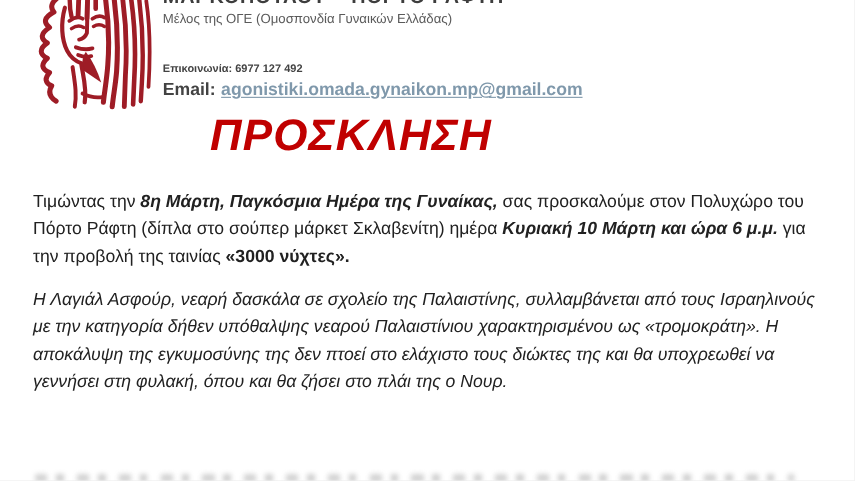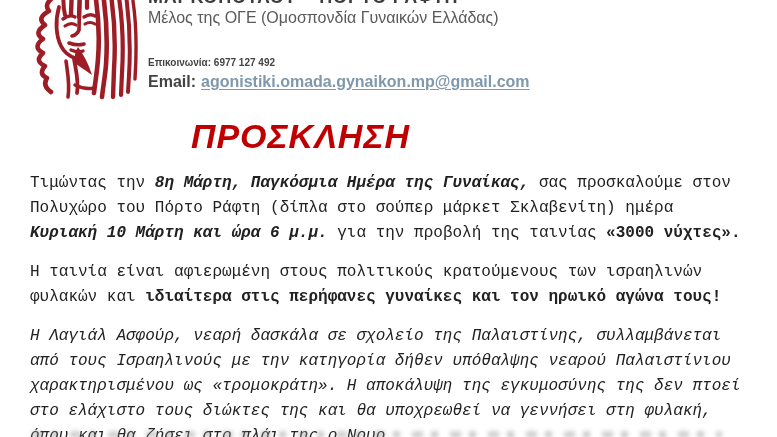--- a/index.html
+++ b/index.html
@@ -23,52 +23,52 @@
   }
   
   .logo{position:absolute;left:28px;top:-13px;width:112px;height:122px;}
   .org-name{
     position:absolute;left:148px;top:-13px;
     font-size:18px;font-weight:700;letter-spacing:.8px;
     color:var(--header-dark-gray);line-height:20px;white-space:nowrap;
   }
   .member-line{
     position:absolute;left:148px;top:8px;
-    font-size:16px;color:var(--header-gray);line-height:19px;white-space:nowrap;
+    font-size:12px;color:var(--header-gray);line-height:19px;white-space:nowrap;
   }
   .contact-line{
     position:absolute;left:148px;top:53px;
     font-size:10px;font-weight:700;color:var(--contact-gray);line-height:19px;white-space:nowrap;
   }
   .email-line{
     position:absolute;left:148px;top:72px;
     font-size:16px;color:var(--contact-gray);line-height:19px;white-space:nowrap;
   }
   .email-label{font-weight:700;margin-right:5px;}
   .email-link{
     color:var(--link-blue-gray);
     font-weight:600;
     text-decoration:underline;
     text-underline-offset:2px;
     cursor:pointer;
   }
   
   .doc-title{
-    position:absolute;left:191px;top:116px;margin:0;
-    font-size:34px;font-weight:700;font-style:italic;
+    position:absolute;left:191px;top:103px;margin:0;
+    font-size:40px;font-weight:700;font-style:italic;
     letter-spacing:1px;
     color:var(--title-red);line-height:40px;white-space:nowrap;
   }
   
   .body-block{
     position:absolute;left:30px;top:171px;width:727px;
     font-size:16px;line-height:25px;color:var(--body-text);
     text-align:left;
   }
-  .body-block p{margin:0 16px 14px 0;font-family:Liberation Mono, monospace;}
+  .body-block p{margin:0 16px 14px 0;}
   .body-block p.last{margin-bottom:0;}
   .rt-n{font-weight:400;font-style:normal;}
   .rt-b{font-weight:700;font-style:normal;}
   .rt-i{font-weight:400;font-style:italic;}
   .rt-bi{font-weight:700;font-style:italic;}
   
   .cutoff-line{
     position:absolute;left:32px;top:431px;width:690px;height:7px;
     background:repeating-linear-gradient(90deg,#9a9a9a 0 11px,transparent 11px 19px,#8f8f8f 19px 26px,transparent 26px 38px);
     filter:blur(2.2px);
@@ -126,19 +126,18 @@
   </div>
 
   <div class="email-line">
     <span class="email-label">Email:</span><span class="email-link">agonistiki.omada.gynaikon.mp@gmail.com</span>
   </div>
 
   <h1 class="doc-title">ΠΡΟΣΚΛΗΣΗ</h1>
 
   <div class="body-block">
     <p><span class="rt-n">Τιμώντας την </span><span class="rt-bi">8η Μάρτη, Παγκόσμια Ημέρα της Γυναίκας,</span><span class="rt-n"> σας προσκαλούμε στον Πολυχώρο του Πόρτο Ράφτη (δίπλα στο σούπερ μάρκετ Σκλαβενίτη) ημέρα </span><span class="rt-bi">Κυριακή 10 Μάρτη και ώρα 6 μ.μ.</span><span class="rt-n"> για την προβολή της ταινίας </span><span class="rt-b">«3000 νύχτες».</span></p>
-    <p><span class="rt-n">Η ταινία είναι αφιερωμένη στους πολιτικούς κρατούμενους των ισραηλινών φυλακών και </span><span class="rt-b">ιδιαίτερα στις περήφανες γυναίκες και τον ηρωικό αγώνα τους!</span></p>
     <p class="last"><span class="rt-i">Η Λαγιάλ Ασφούρ, νεαρή δασκάλα σε σχολείο της Παλαιστίνης, συλλαμβάνεται από τους Ισραηλινούς με την κατηγορία δήθεν υπόθαλψης νεαρού Παλαιστίνιου χαρακτηρισμένου ως «τρομοκράτη». Η αποκάλυψη της εγκυμοσύνης της δεν πτοεί στο ελάχιστο τους διώκτες της και θα υποχρεωθεί να γεννήσει στη φυλακή, όπου και θα ζήσει στο πλάι της ο Νουρ.</span></p>
   </div>
 
   <div class="cutoff-line"></div>
 
 </div>
 
 </body></html>

